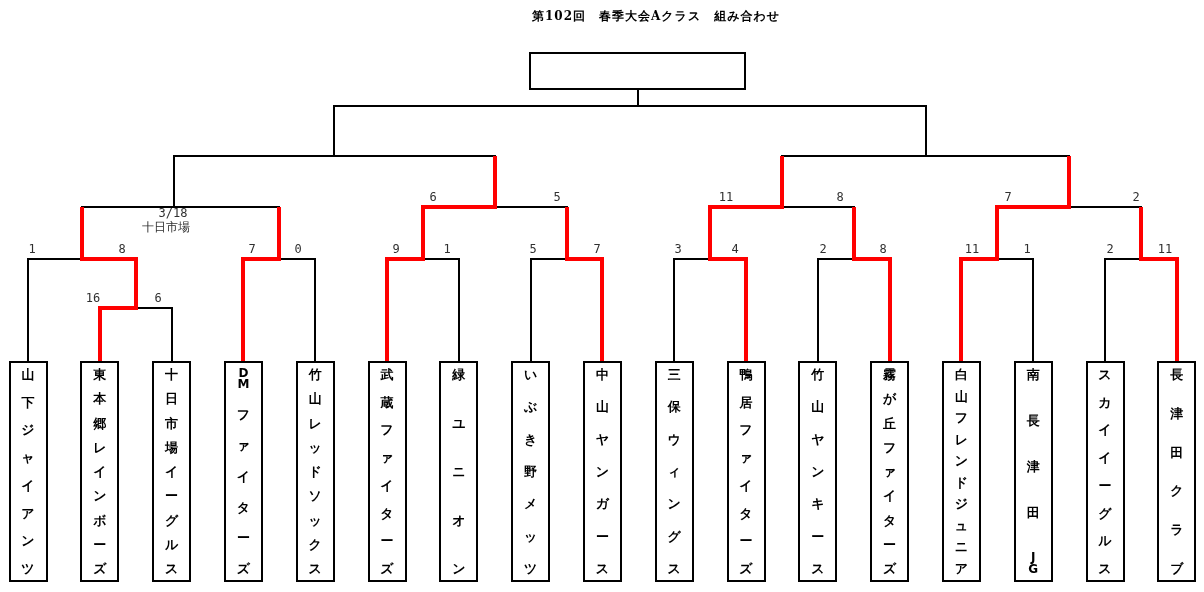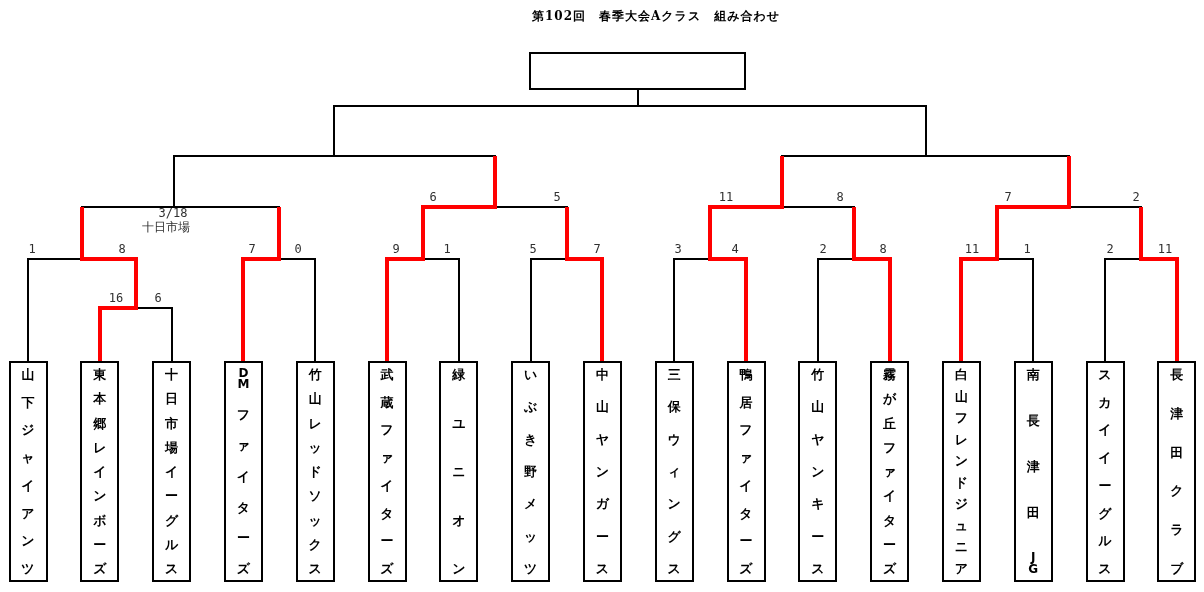--- a/index.html
+++ b/index.html
@@ -95,21 +95,21 @@
       <polyline points="746,361 746,259 710.1,259 710.1,207 781.9,207 781.9,156"></polyline>
       <polyline points="889.6,361 889.6,259 853.7,259 853.7,207"></polyline>
       <polyline points="961.4,361 961.4,259 997.3,259 997.3,207 1069.1,207 1069.1,156"></polyline>
       <polyline points="1176.8,361 1176.8,259 1140.9,259 1140.9,207"></polyline>
     </g>
   </svg>
 
   <div class="anno" style="left:173px;top:207px">3/18</div>
   <div class="anno" style="left:166px;top:221px">十日市場</div>
 
-  <span class="score" style="left:116px;top:291px">16</span>
+  <span class="score" style="left:93px;top:291px">16</span>
   <span class="score" style="left:158px;top:291px">6</span>
 
   <span class="score" style="left:32px;top:242px">1</span>
   <span class="score" style="left:122px;top:242px">8</span>
   <span class="score" style="left:252px;top:242px">7</span>
   <span class="score" style="left:298px;top:242px">0</span>
   <span class="score" style="left:396px;top:242px">9</span>
   <span class="score" style="left:447px;top:242px">1</span>
   <span class="score" style="left:533px;top:242px">5</span>
   <span class="score" style="left:597px;top:242px">7</span>

